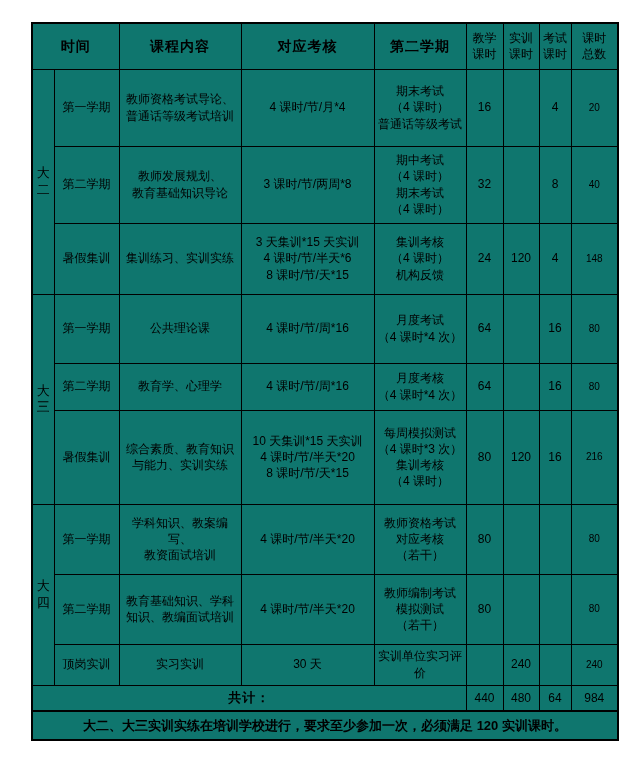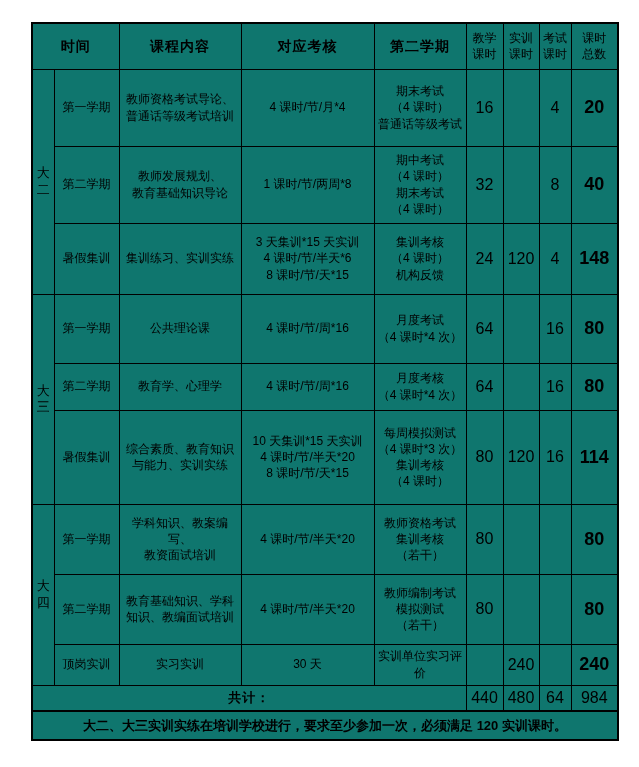--- a/index.html
+++ b/index.html
@@ -44,24 +44,24 @@
     font-size: 12px;
     font-weight: normal;
     padding: 1px 1px;
   }
   .bold { font-weight: normal; }
   td.vert {
     font-size: 13px;
     line-height: 1.25;
     padding: 0;
   }
-  td.num { font-size: 16px; }
+  td.num { font-size: 12px; }
   td.total-col {
-    font-weight: bold;
-    font-size: 18px;
+    font-weight: normal;
+    font-size: 10px;
   }
   td.sum-label {
     font-weight: bold;
     font-size: 13px;
     letter-spacing: 1px;
   }
   tr.sum-row td { border-bottom: 2px solid #000000; }
   tr.note-row td {
     font-weight: bold;
     font-size: 13px;
@@ -114,21 +114,21 @@
 普通话等级考试</td>
       <td class="num">16</td>
       <td class="num"></td>
       <td class="num">4</td>
       <td class="num total-col">20</td>
     </tr>
     <tr style="height:77px">
       <td>第二学期</td>
       <td>教师发展规划、
 教育基础知识导论</td>
-      <td>1 课时/节/两周*8</td>
+      <td>3 课时/节/两周*8</td>
       <td>期中考试
 （4 课时）
 期末考试
 （4 课时）</td>
       <td class="num">32</td>
       <td class="num"></td>
       <td class="num">8</td>
       <td class="num total-col">40</td>
     </tr>
     <tr style="height:71px">
@@ -177,32 +177,32 @@
       <td>10 天集训*15 天实训
 4 课时/节/半天*20
 8 课时/节/天*15</td>
       <td>每周模拟测试
 （4 课时*3 次）
 集训考核
 （4 课时）</td>
       <td class="num">80</td>
       <td class="num">120</td>
       <td class="num">16</td>
-      <td class="num total-col">114</td>
+      <td class="num total-col">216</td>
     </tr>
 
     <tr style="height:70px">
       <td class="vert" rowspan="3">大
 四</td>
       <td>第一学期</td>
       <td>学科知识、教案编写、
 教资面试培训</td>
       <td>4 课时/节/半天*20</td>
       <td>教师资格考试
-集训考核
+对应考核
 （若干）</td>
       <td class="num">80</td>
       <td class="num"></td>
       <td class="num"></td>
       <td class="num total-col">80</td>
     </tr>
     <tr style="height:70px">
       <td>第二学期</td>
       <td>教育基础知识、学科
 知识、教编面试培训</td>

